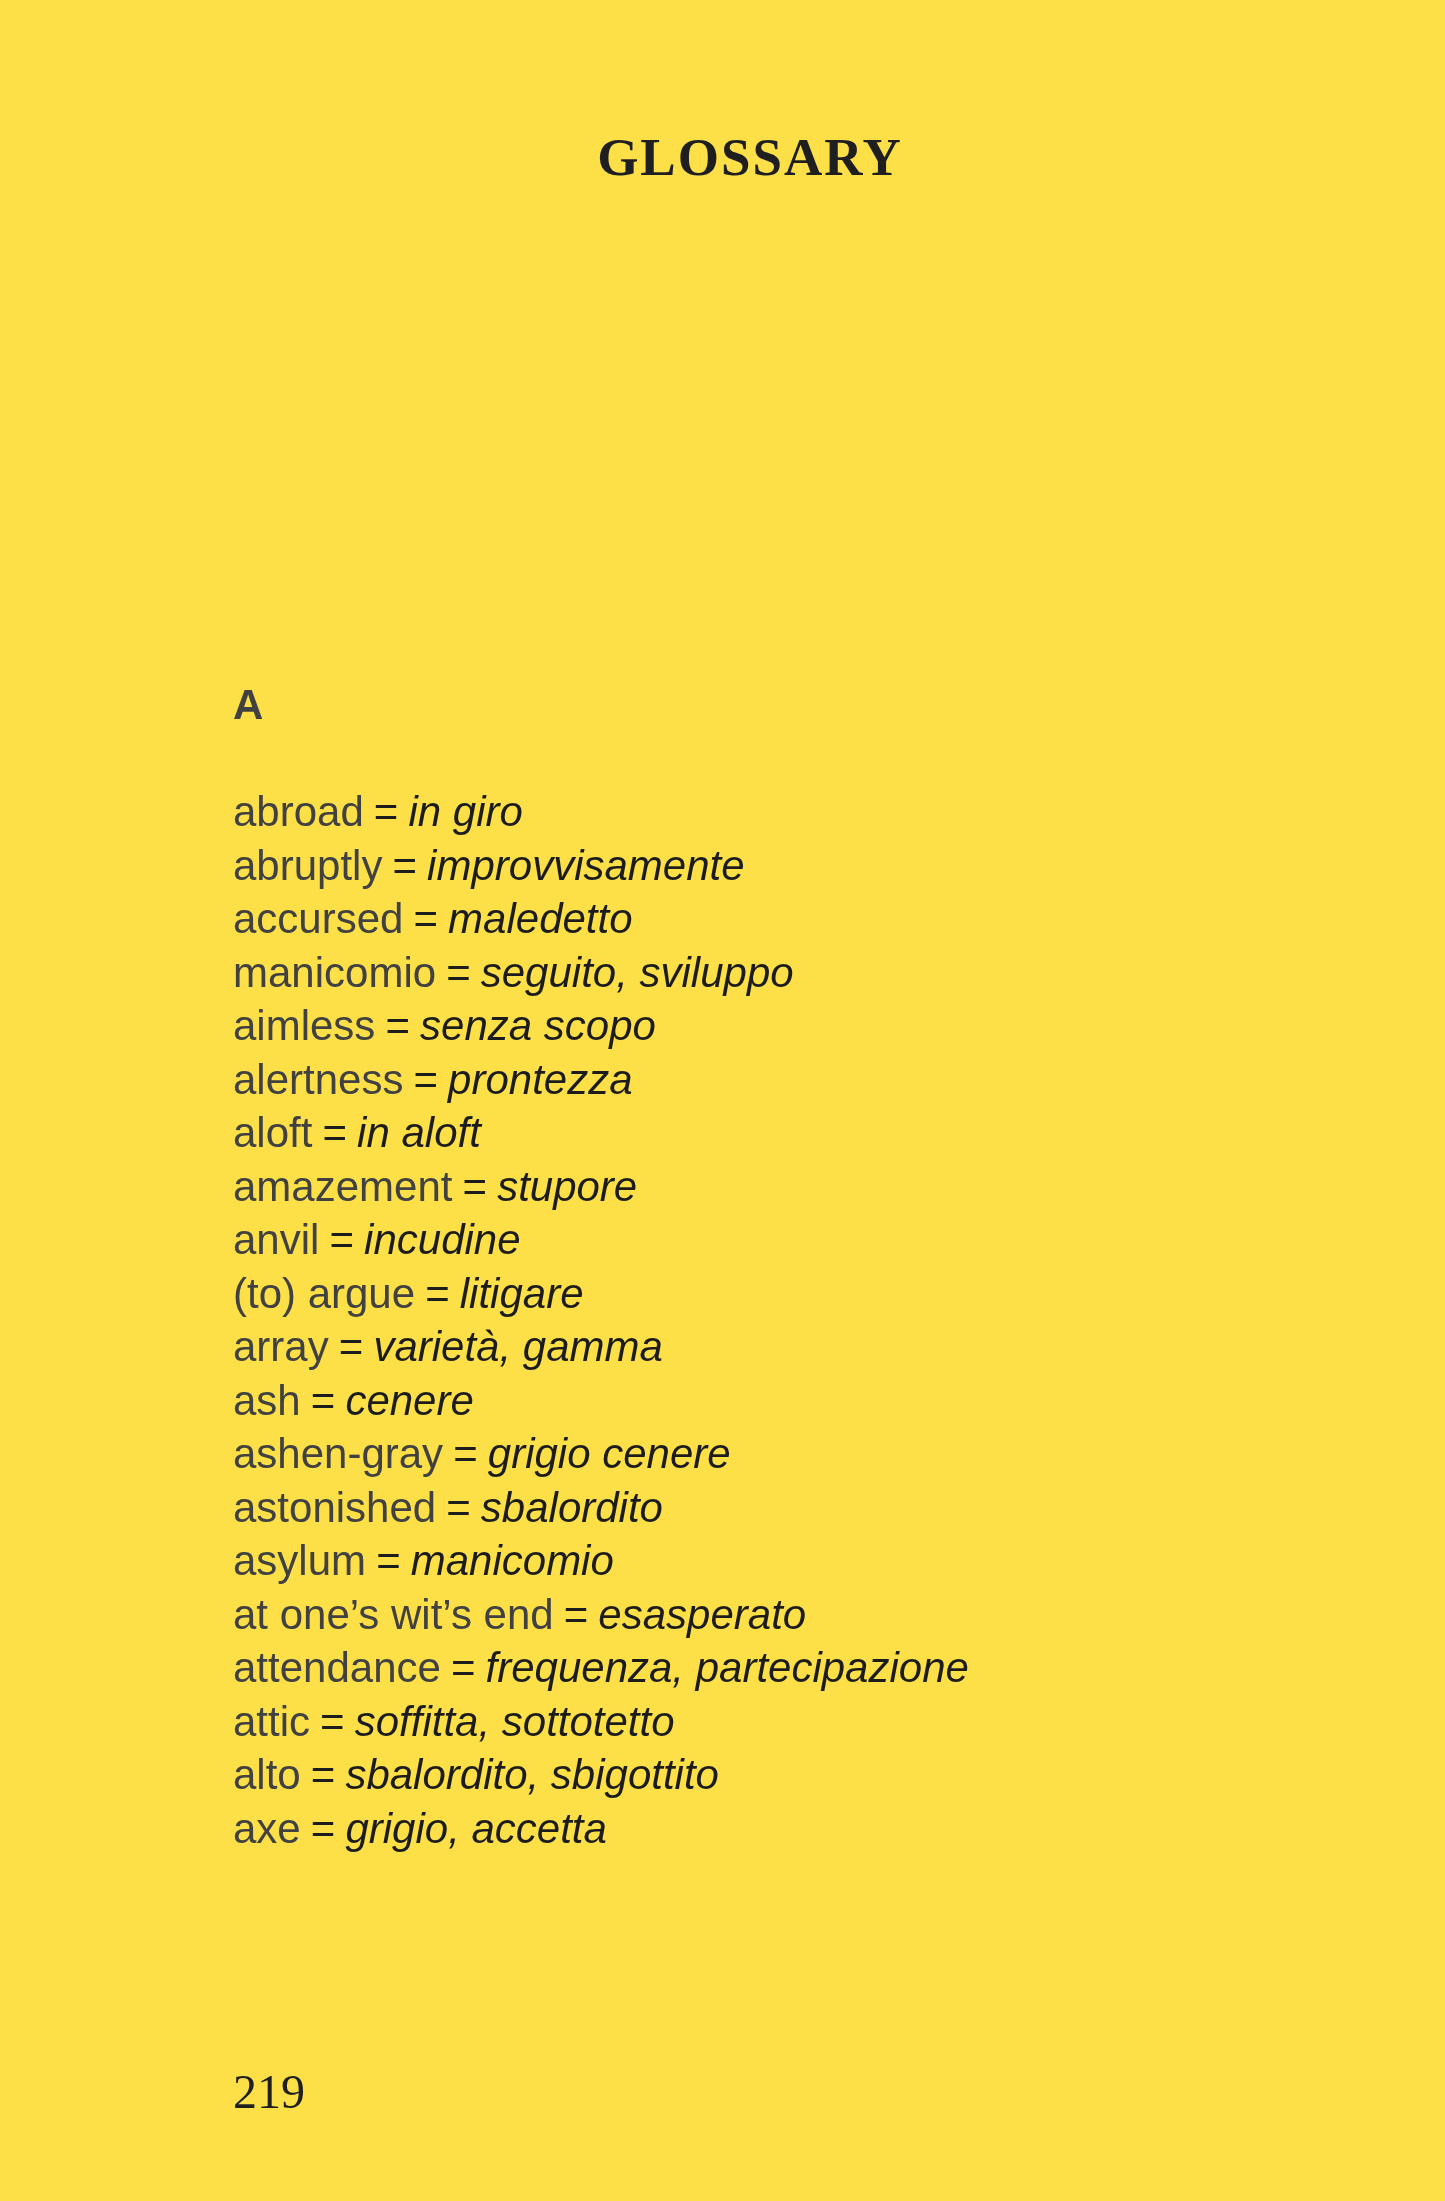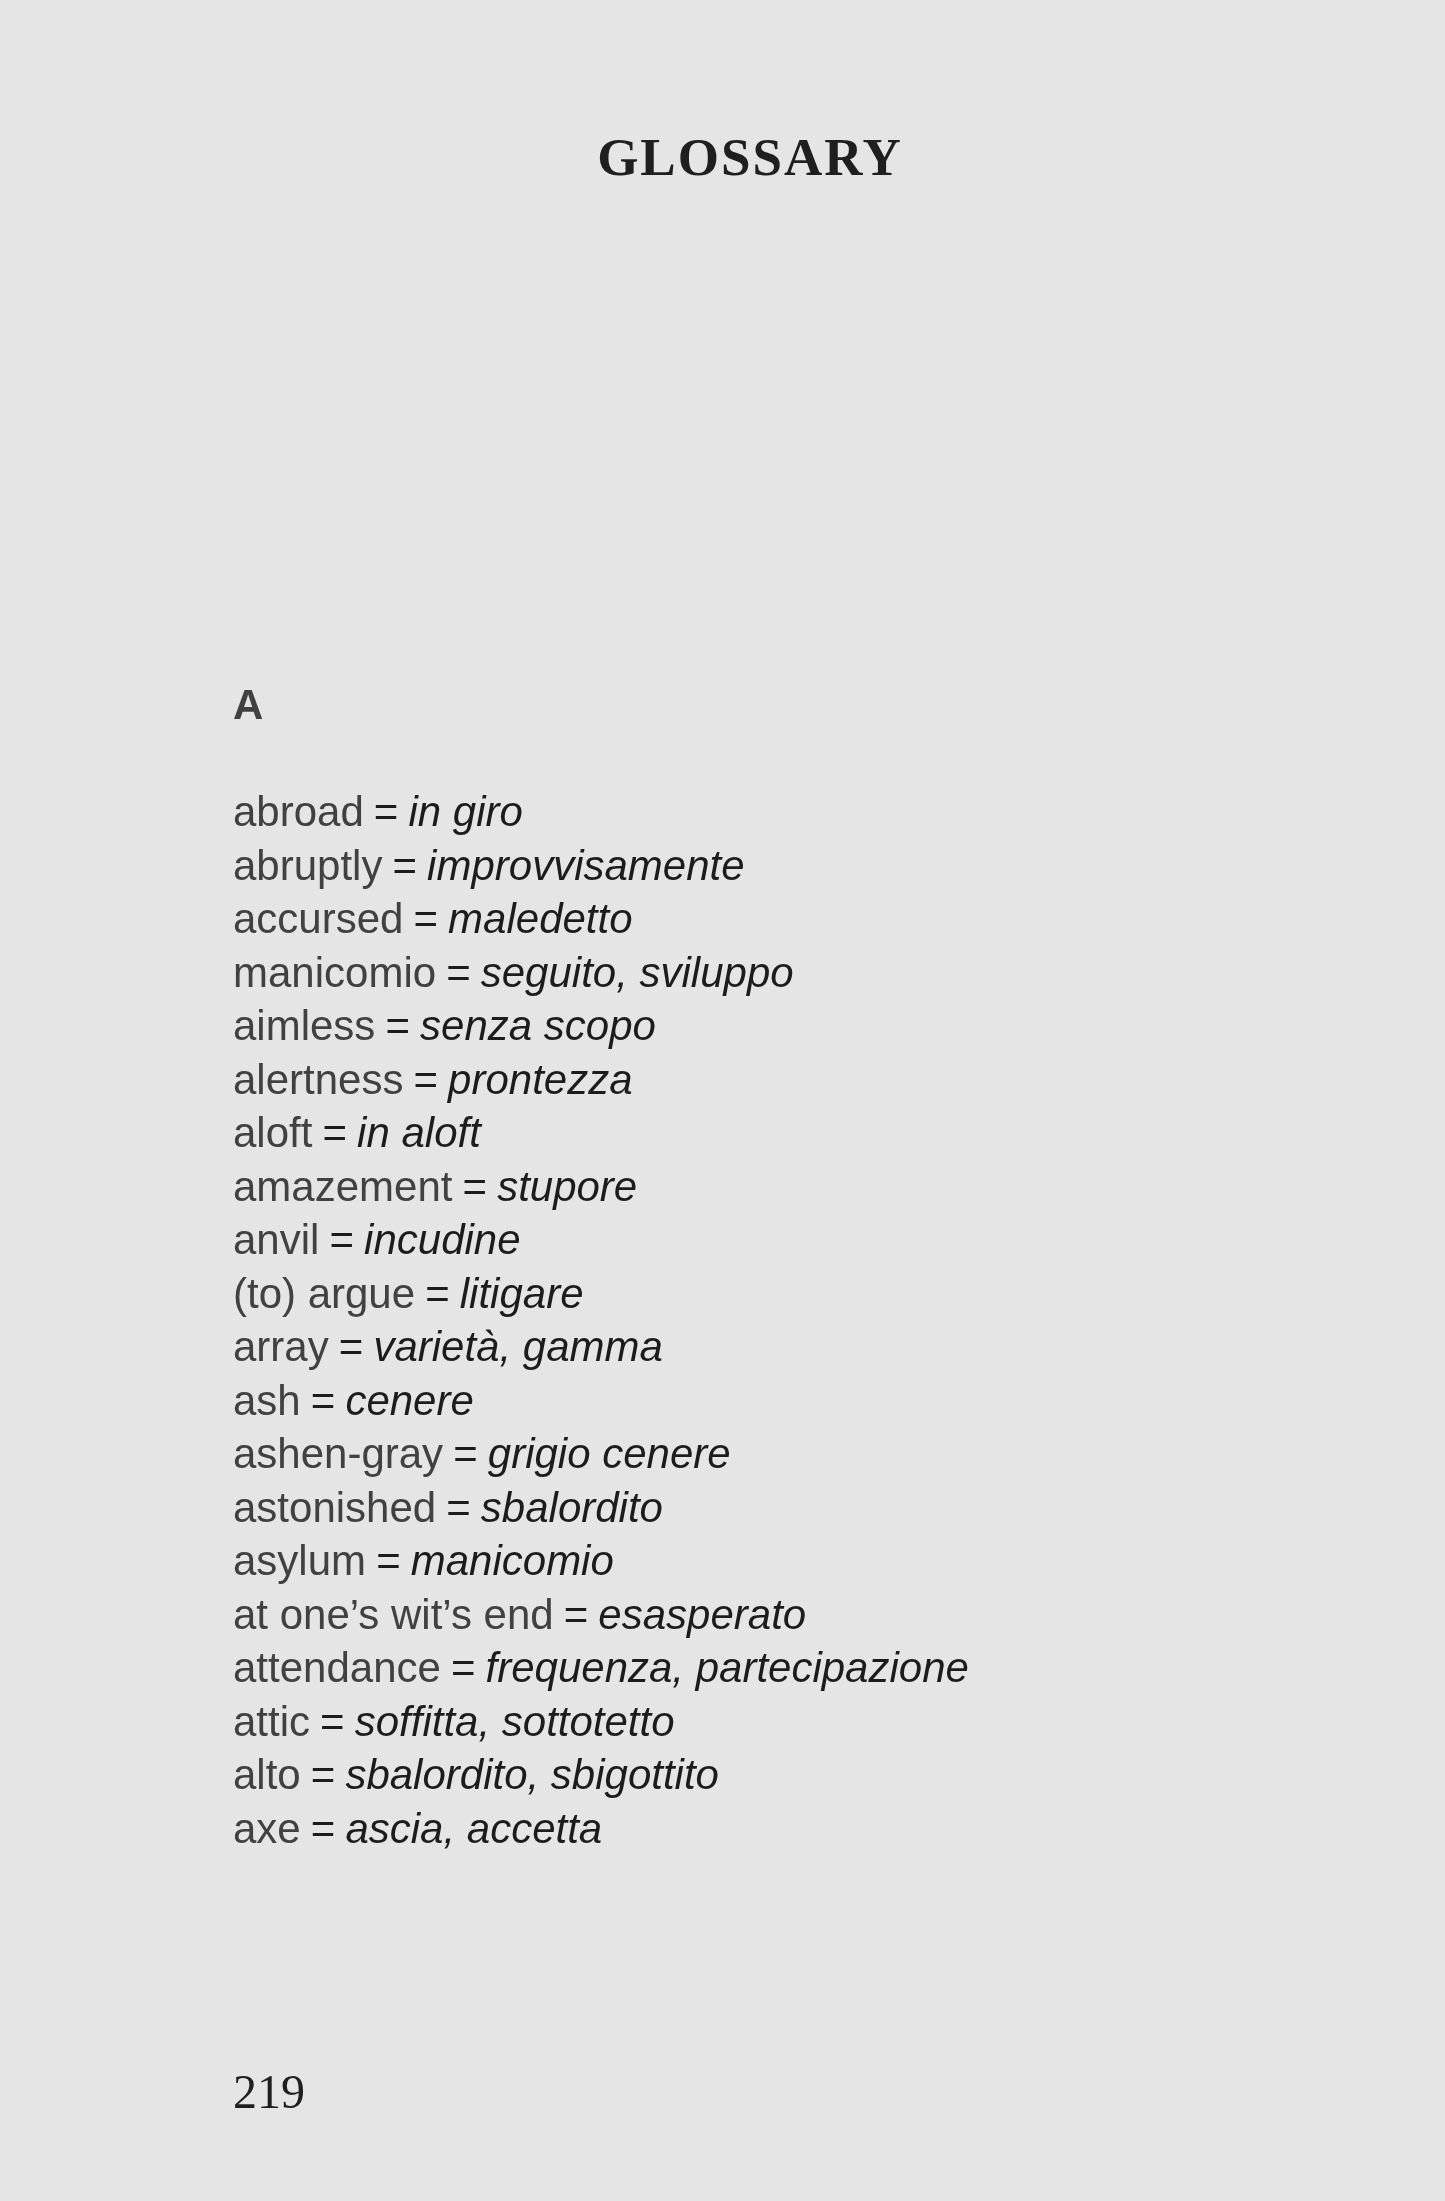--- a/index.html
+++ b/index.html
@@ -4,21 +4,21 @@
 <style>
   html, body {
     margin: 0;
     padding: 0;
     background: #ffffff;
   }
   .page {
     position: relative;
     width: 1445px;
     height: 2201px;
-    background: #e5e5e5;
+    background: #fde047;
     overflow: hidden;
     font-family: "Liberation Sans", sans-serif;
   }
   .content {
     position: absolute;
     left: 233px;
     top: 0;
     width: 1034px;
     height: 100%;
   }
@@ -143,20 +143,20 @@
         <div class="entry">
         <span class="term">attendance</span><span class="sep">=</span><span class="translation">frequenza, partecipazione</span>
       </div>
         <div class="entry">
         <span class="term">attic</span><span class="sep">=</span><span class="translation">soffitta, sottotetto</span>
       </div>
         <div class="entry">
         <span class="term">alto</span><span class="sep">=</span><span class="translation">sbalordito, sbigottito</span>
       </div>
         <div class="entry">
-        <span class="term">axe</span><span class="sep">=</span><span class="translation">ascia, accetta</span>
+        <span class="term">axe</span><span class="sep">=</span><span class="translation">grigio, accetta</span>
       </div>
       </div>
 
     <div class="page-number">219</div>
 
   </div>
 </div>
 
 </body></html>

